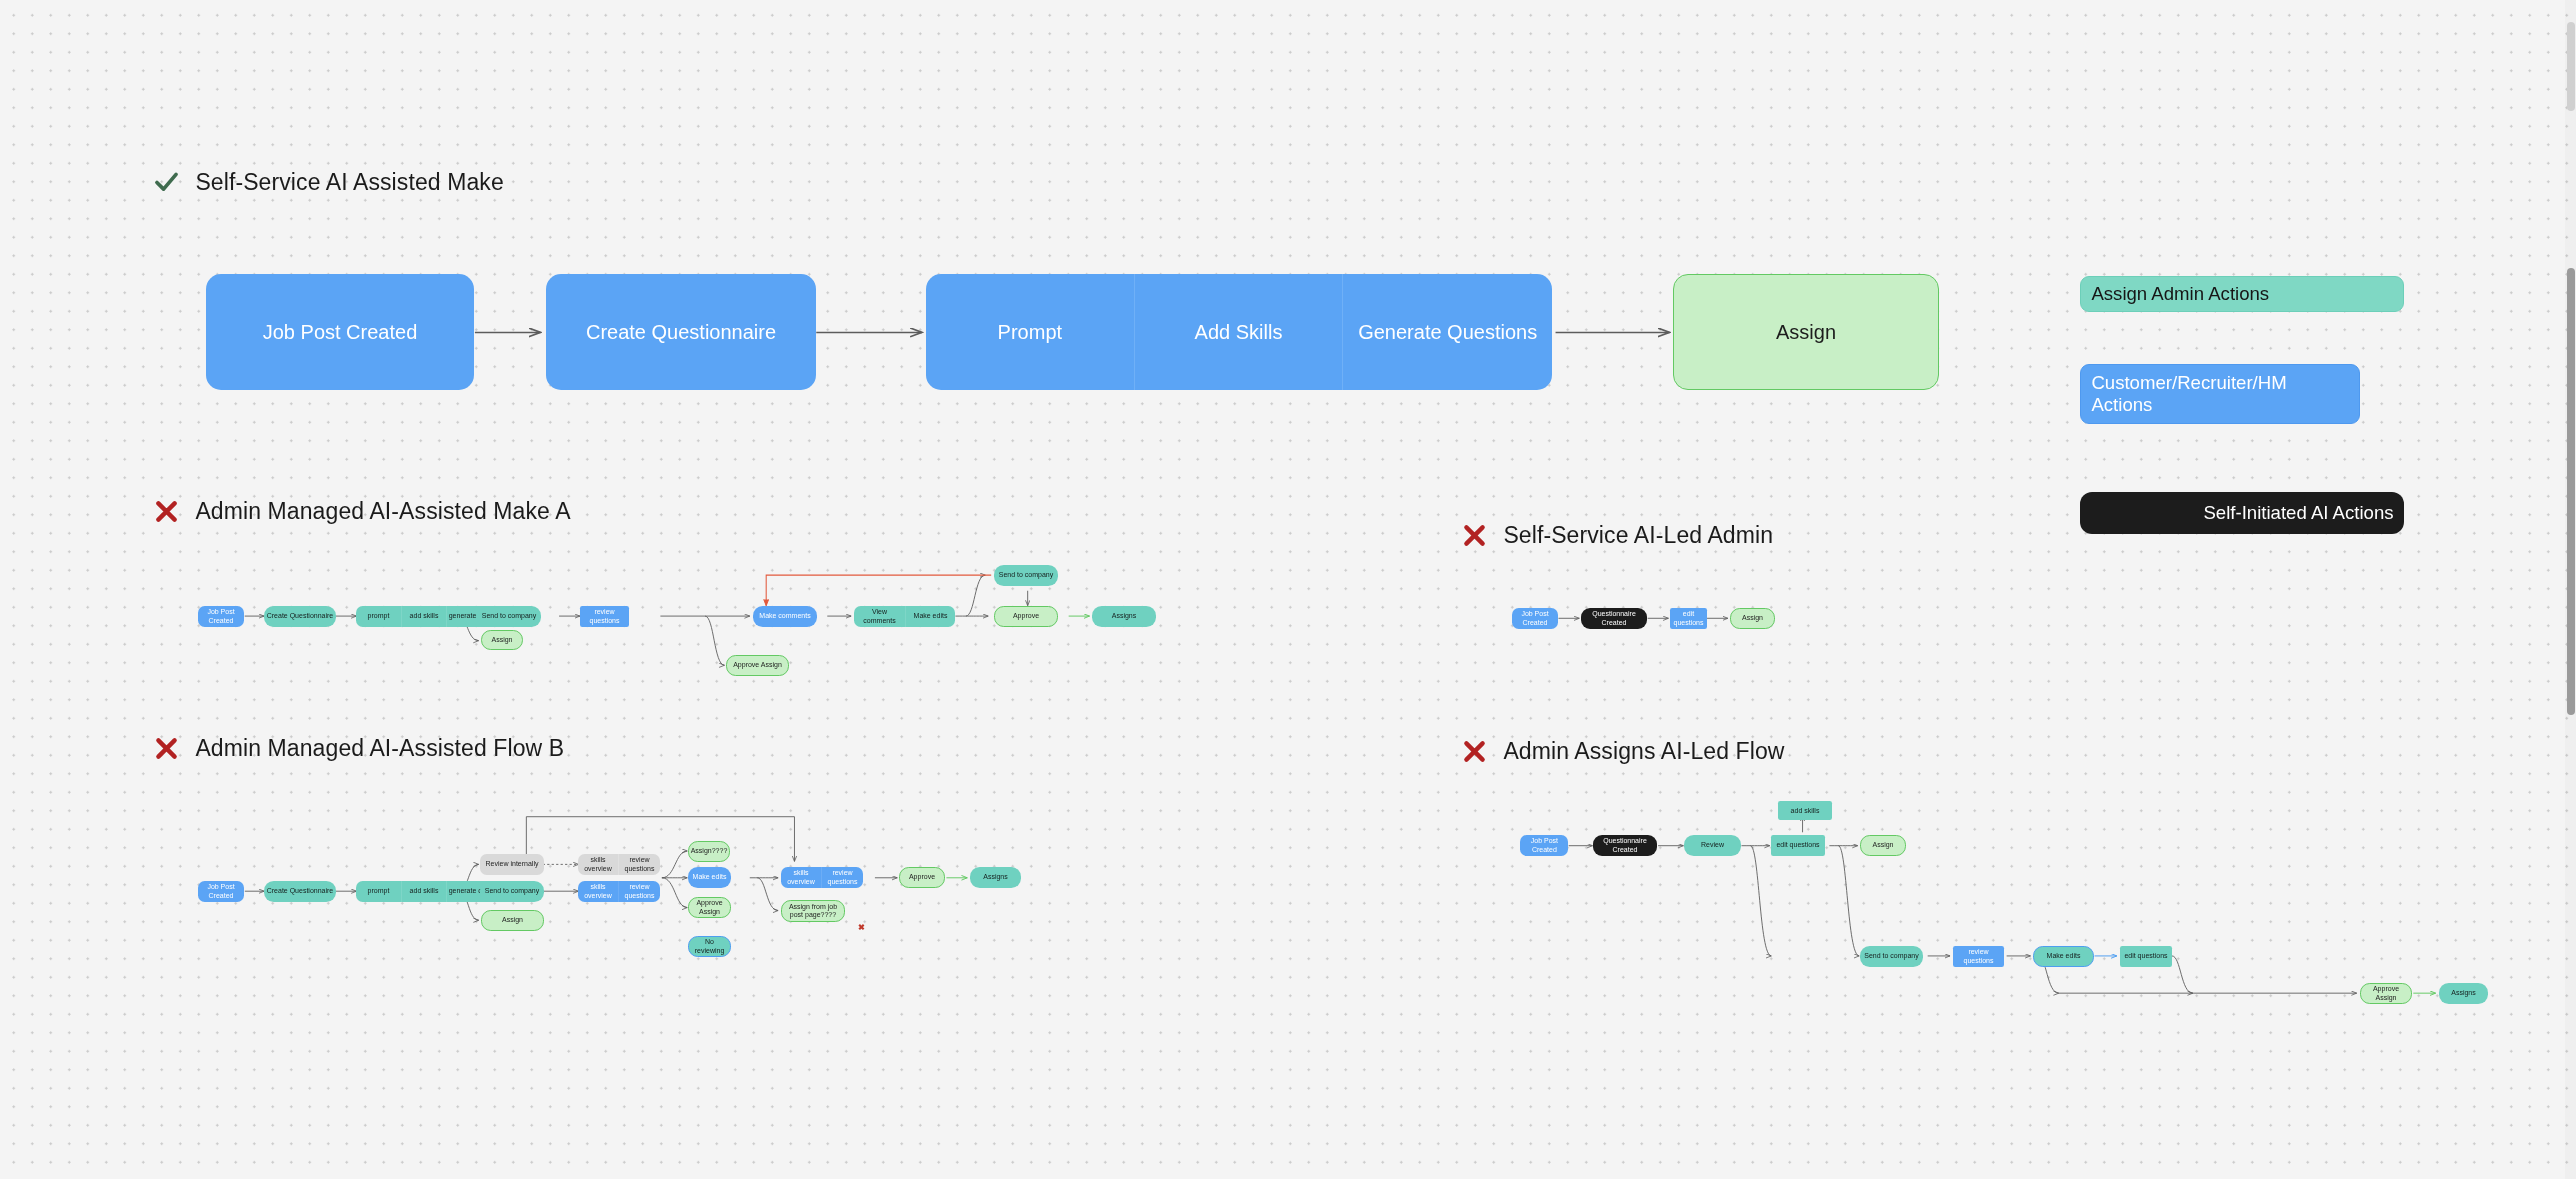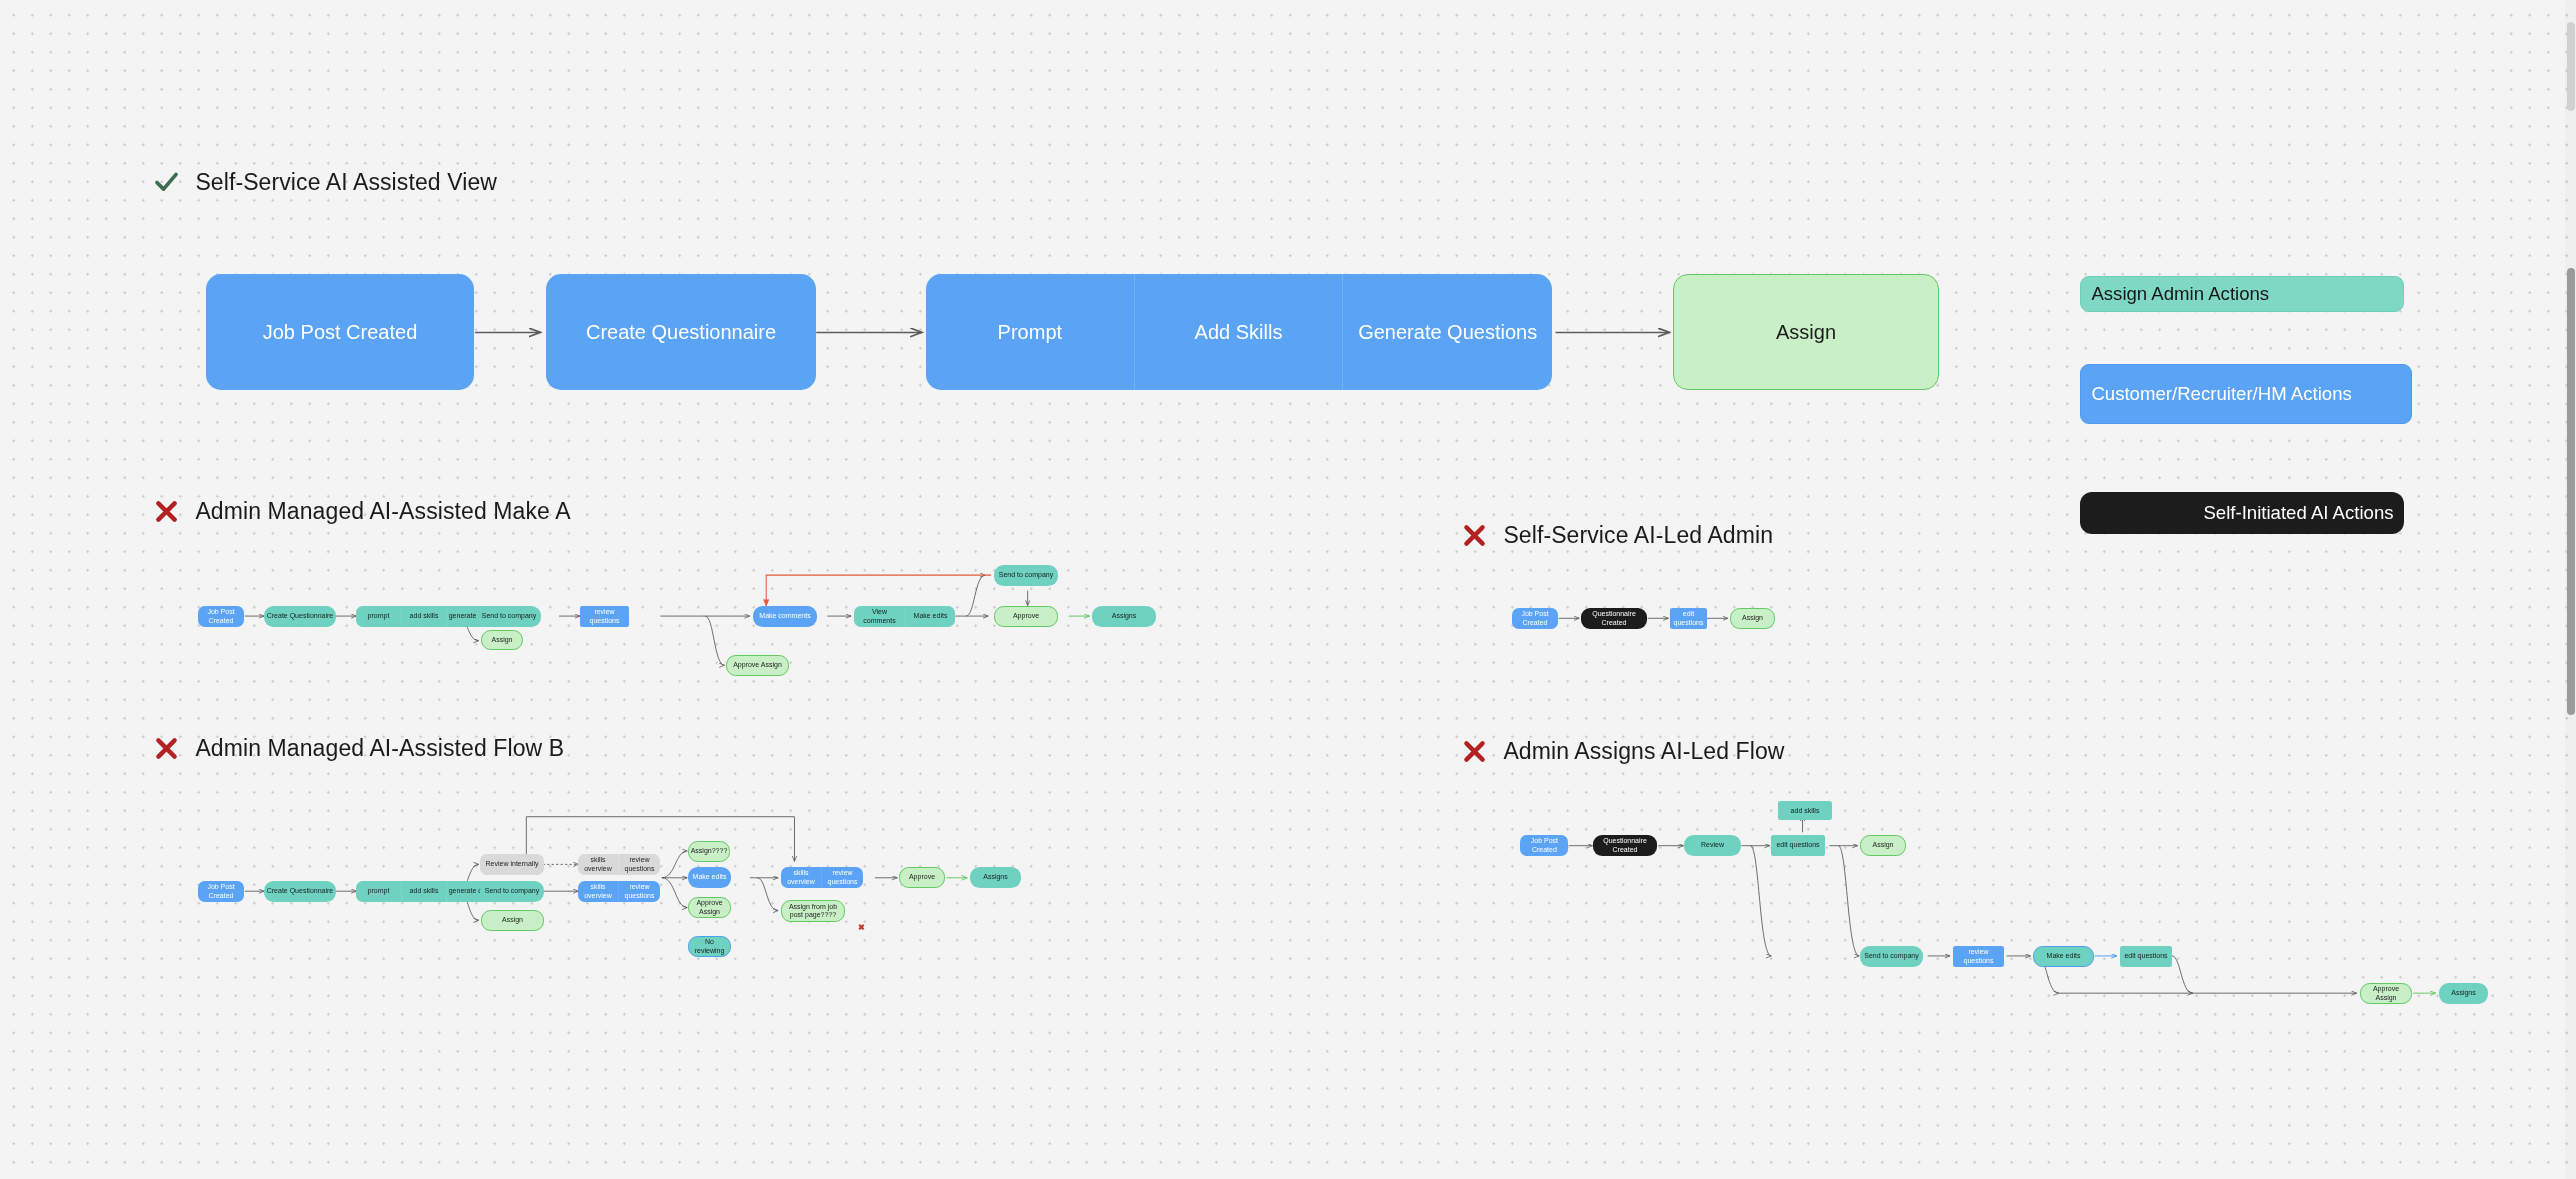--- a/index.html
+++ b/index.html
@@ -134,21 +134,21 @@
 <body>
 
 <div id="board">
 
   <div class="section-head" style="left:154px; top:170px;">
     <span class="mark">
       <svg viewBox="0 0 34 34">
           <path d="M4 17 L13 26 L30 6" fill="none" stroke="#3f6b4e" stroke-width="5" stroke-linecap="round" stroke-linejoin="round"></path>
         </svg>
     </span>
-    <span class="section-title">Self-Service AI Assisted View</span>
+    <span class="section-title">Self-Service AI Assisted Make</span>
   </div>
 
   <svg style="position:absolute; left:0; top:0; width:2576px; height:1179px; pointer-events:none;" viewBox="0 0 3456 1582" width="2576" height="1179">
     <defs>
       <marker id="ah" markerWidth="9" markerHeight="9" refX="8" refY="3" orient="auto">
         <path d="M0,0 L8,3 L0,6" fill="none" stroke="#5c5c5c" stroke-width="1.1"></path>
       </marker>
       <marker id="ahm" markerWidth="7" markerHeight="7" refX="6" refY="2.4" orient="auto">
         <path d="M0,0 L6,2.4 L0,4.8" fill="none" stroke="#5c5c5c" stroke-width="0.9"></path>
       </marker>
@@ -189,21 +189,21 @@
     </div>
   </div>
 
   <div class="hero-node hero-green" style="left:1673px; top:274px; width:266px; height:116px;">
     <span>Assign</span>
   </div>
 
   <div class="legend-chip chip-teal" style="left:2080px; top:276px; width:324px; height:36px;">
     <span>Assign Admin Actions</span>
   </div>
-  <div class="legend-chip chip-blue" style="left:2080px; top:364px; width:332px; height:60px;">
+  <div class="legend-chip chip-blue" style="left:2080px; top:364px; width:280px; height:60px;">
     <span>Customer/Recruiter/HM Actions</span>
   </div>
   <div class="legend-chip chip-black" style="left:2080px; top:492px; width:324px; height:42px;">
     <span>Self-Initiated AI Actions</span>
   </div>
 
   <div class="section-head" style="left:154px; top:499px;">
     <span class="mark">
       <svg viewBox="0 0 34 34">
           <path d="M6 6 L28 28 M28 6 L6 28" fill="none" stroke="#b22222" stroke-width="6" stroke-linecap="round"></path>

